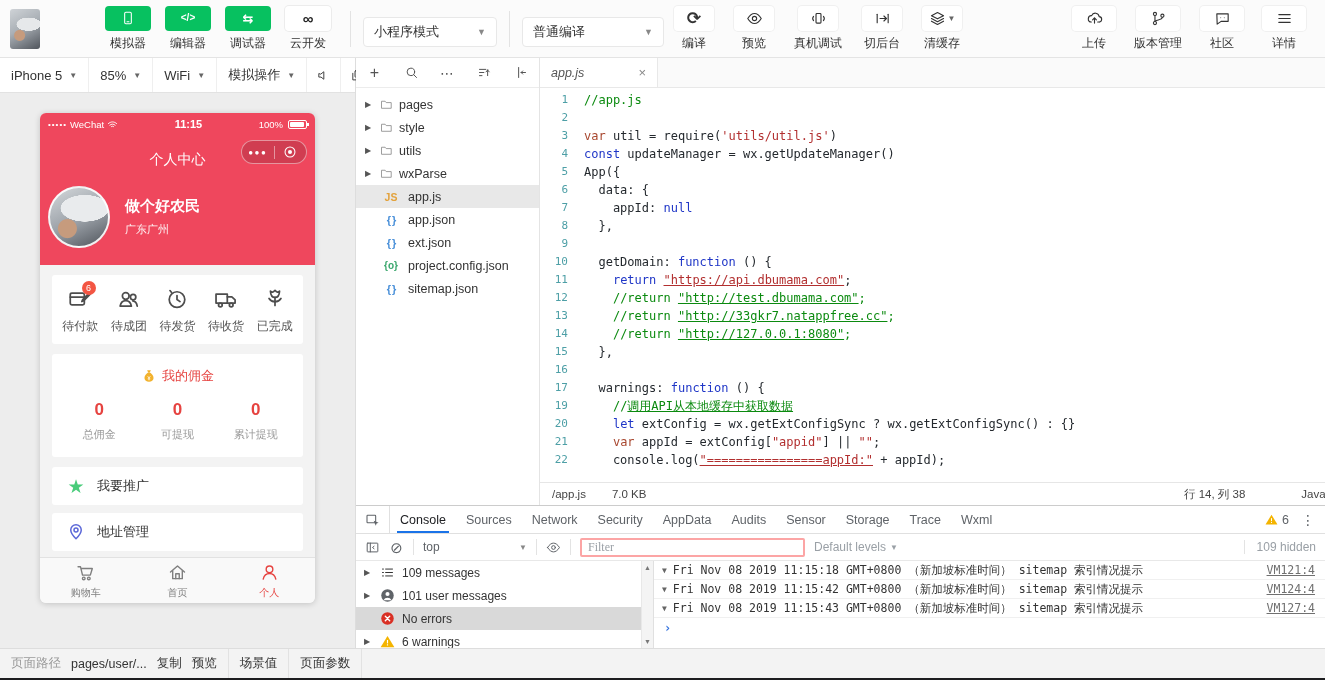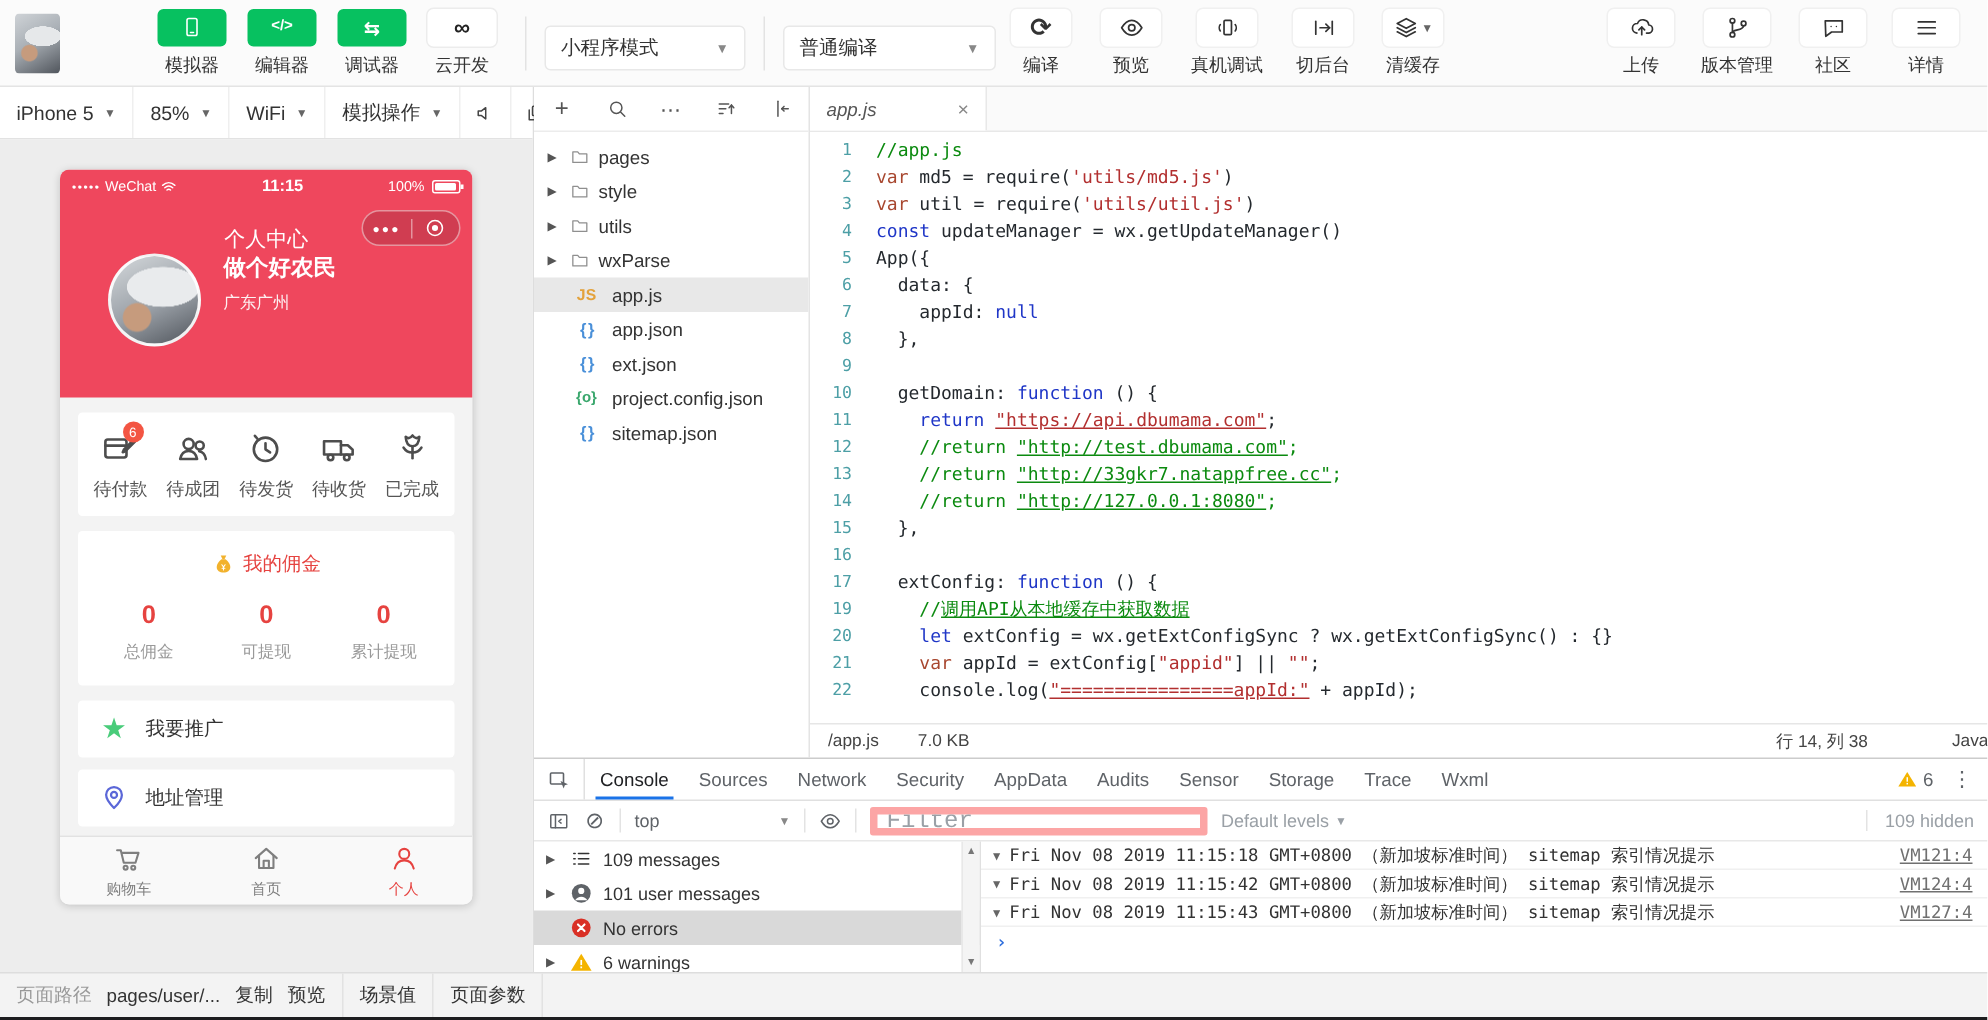--- a/index.html
+++ b/index.html
@@ -58,21 +58,21 @@
   .batt{width:19px;height:9px;border:1px solid #fff;border-radius:2px;position:relative;margin-left:2px}
   .batt::before{content:"";position:absolute;left:1px;top:1px;bottom:1px;right:2px;background:#fff;border-radius:1px}
   .batt::after{content:"";position:absolute;right:-3px;top:2px;width:2px;height:3px;background:#fff}
   .ph-nav{height:34px;display:flex;align-items:flex-end;justify-content:center;position:relative}
   .ph-title{font-size:14px}
   .capsule{position:absolute;right:8px;top:50%;transform:translateY(-50%);width:66px;height:24px;border:1px solid rgba(255,255,255,.45);background:rgba(0,0,0,.13);border-radius:13px;display:flex;align-items:center;color:#fff;cursor:pointer}
   .cap-half{flex:1;display:flex;align-items:center;justify-content:center}
   .cap-dots{font-size:8px;letter-spacing:1.5px}
   .cap-div{width:1px;height:13px;background:rgba(255,255,255,.45)}
   .cap-rec{width:14px;height:14px}
-  .ph-profile{height:96px;display:flex;align-items:flex-start;padding:0 32px;gap:15px}
+  .ph-profile{height:96px;display:flex;align-items:center;padding:0 8px;gap:15px}
   .ph-avatar{width:62px;height:62px;border-radius:50%;border:2px solid rgba(255,255,255,.9);flex-shrink:0;background-image:
     radial-gradient(circle at 30% 70%, #c69b7d 0 9px, rgba(0,0,0,0) 10px),
     radial-gradient(ellipse 40px 22px at 60% 35%, #e9ebed 0 60%, rgba(0,0,0,0) 61%),
     linear-gradient(155deg,#d4d8db 0%,#9aa0a7 55%,#4f545b 100%)}
   .ph-name{font-size:15px;font-weight:bold}
   .ph-loc{font-size:11px;opacity:.92;margin-top:6px}
   .ph-body{flex:1;padding:10px 12px;overflow:hidden;display:flex;flex-direction:column;gap:10px}
   .card{background:#fff;border-radius:3px;flex-shrink:0}
   .orders{display:flex;padding:11px 4px 9px}
   .order{flex:1;display:flex;flex-direction:column;align-items:center;gap:6px;position:relative;cursor:pointer}
@@ -137,21 +137,21 @@
   .dt-tab.active::after{content:"";position:absolute;left:7px;right:7px;bottom:0;height:2px;background:#1a73e8}
   .dt-tabs-right{margin-left:auto;display:flex;align-items:center;gap:12px;padding-right:10px}
   .warnbadge{display:flex;align-items:center;gap:4px;cursor:pointer}
   .warnbadge .ic{width:13px;height:13px}
   .kebab{font-size:14px;color:#5f6368;cursor:pointer}
   .dt-toolbar{height:27px;border-bottom:1px solid #e8e8e8;display:flex;align-items:center;padding:0 9px;gap:9px;font-size:12px;color:#5f6368;flex-shrink:0}
   .dt-toolbar .ic{width:15px;height:15px;font-size:15px;cursor:pointer}
   .tsep{width:1px;height:16px;background:#e3e3e3}
   .frame-sel{width:104px;display:flex;align-items:center;justify-content:space-between;cursor:pointer}
   .frame-sel .caret{font-size:8px;color:#888}
-  .dt-filter{width:225px;height:19px;border:5px solid #fca5a5;border-radius:2px;padding:0 6px;font-size:16px;color:#333;outline:none;font-family:Liberation Mono, monospace}
+  .dt-filter{width:225px;height:19px;border:2px solid #fca5a5;border-radius:2px;padding:0 6px;font-size:12px;color:#333;outline:none;font-family:Liberation Serif, serif}
   .dt-filter::placeholder{color:#9aa0a6}
   .levels{color:#9aa0a6;display:flex;align-items:center;gap:4px;cursor:pointer;white-space:nowrap}
   .levels .caret{font-size:8px}
   .hiddenct{margin-left:auto;color:#9aa0a6;border-left:1px solid #e3e3e3;padding-left:12px;white-space:nowrap}
   .dt-body{flex:1;display:flex;min-height:0}
   .dt-side{width:298px;border-right:1px solid #e0e0e0;position:relative;font-size:12px;color:#333;overflow:hidden;flex-shrink:0}
   .side-row{height:23px;display:flex;align-items:center;gap:7px;padding-left:8px;cursor:pointer}
   .side-row.selected{background:#d9d9d9}
   .side-caret{width:9px;font-size:8px;color:#555;flex-shrink:0}
   .side-row .ic{width:15px;height:15px}
@@ -644,36 +644,36 @@
       </div>
       <div class="editor">
         <div class="ed-tabs">
           <div class="ed-tab">
             <span>app.js</span>
             <span class="x">×</span>
           </div>
         </div>
         <div class="ed-code" id="codeArea">
             <div class="cl"><span class="ln">1</span><span class="lc"><span class="tk-c">//app.js</span></span></div>
-            <div class="cl"><span class="ln">2</span><span class="lc"><span class="tk-v">var</span><span class="tk-p"> md5 = require(</span><span class="tk-s">'utils/md5.js'</span><span class="tk-p">)</span></span></div>
+            <div class="cl"><span class="ln">2</span></div>
             <div class="cl"><span class="ln">3</span><span class="lc"><span class="tk-v">var</span><span class="tk-p"> util = require(</span><span class="tk-s">'utils/util.js'</span><span class="tk-p">)</span></span></div>
             <div class="cl"><span class="ln">4</span><span class="lc"><span class="tk-k">const</span><span class="tk-p"> updateManager = wx.getUpdateManager()</span></span></div>
             <div class="cl"><span class="ln">5</span><span class="lc"><span class="tk-p">App({</span></span></div>
             <div class="cl"><span class="ln">6</span><span class="lc"><span class="tk-p">  data: {</span></span></div>
             <div class="cl"><span class="ln">7</span><span class="lc"><span class="tk-p">    appId: </span><span class="tk-k">null</span></span></div>
             <div class="cl"><span class="ln">8</span><span class="lc"><span class="tk-p">  },</span></span></div>
             <div class="cl"><span class="ln">9</span><span class="lc"></span></div>
             <div class="cl"><span class="ln">10</span><span class="lc"><span class="tk-p">  getDomain: </span><span class="tk-k">function</span><span class="tk-p"> () {</span></span></div>
             <div class="cl"><span class="ln">11</span><span class="lc"><span class="tk-p">    </span><span class="tk-k">return</span><span class="tk-p"> </span><span class="tk-su">"https://api.dbumama.com"</span><span class="tk-p">;</span></span></div>
             <div class="cl"><span class="ln">12</span><span class="lc"><span class="tk-p">    </span><span class="tk-c">//return </span><span class="tk-cu">"http://test.dbumama.com"</span><span class="tk-c">;</span></span></div>
             <div class="cl"><span class="ln">13</span><span class="lc"><span class="tk-p">    </span><span class="tk-c">//return </span><span class="tk-cu">"http://33gkr7.natappfree.cc"</span><span class="tk-c">;</span></span></div>
             <div class="cl"><span class="ln">14</span><span class="lc"><span class="tk-p">    </span><span class="tk-c">//return </span><span class="tk-cu">"http://127.0.0.1:8080"</span><span class="tk-c">;</span></span></div>
             <div class="cl"><span class="ln">15</span><span class="lc"><span class="tk-p">  },</span></span></div>
             <div class="cl"><span class="ln">16</span><span class="lc"></span></div>
-            <div class="cl"><span class="ln">17</span><span class="lc"><span class="tk-p">  extConfig: </span><span class="tk-k">function</span><span class="tk-p"> () {</span></span></div>
+            <div class="cl"><span class="ln">17</span><span class="lc"><span class="tk-p">  warnings: </span><span class="tk-k">function</span><span class="tk-p"> () {</span></span></div>
             <div class="cl"><span class="ln">19</span><span class="lc"><span class="tk-p">    </span><span class="tk-c">//</span><span class="tk-cu">调用API从本地缓存中获取数据</span></span></div>
             <div class="cl"><span class="ln">20</span><span class="lc"><span class="tk-p">    </span><span class="tk-k">let</span><span class="tk-p"> extConfig = wx.getExtConfigSync ? wx.getExtConfigSync() : {}</span></span></div>
             <div class="cl"><span class="ln">21</span><span class="lc"><span class="tk-p">    </span><span class="tk-v">var</span><span class="tk-p"> appId = extConfig[</span><span class="tk-s">"appid"</span><span class="tk-p">] || </span><span class="tk-s">""</span><span class="tk-p">;</span></span></div>
             <div class="cl"><span class="ln">22</span><span class="lc"><span class="tk-p">    console.log(</span><span class="tk-su">"================appId:"</span><span class="tk-p"> + appId);</span></span></div>
           </div>
         <div class="ed-status">
           <span>/app.js</span>
           <span class="sz">7.0 KB</span>
           <span class="grow"></span>
           <span class="cur">行 14, 列 38</span>

